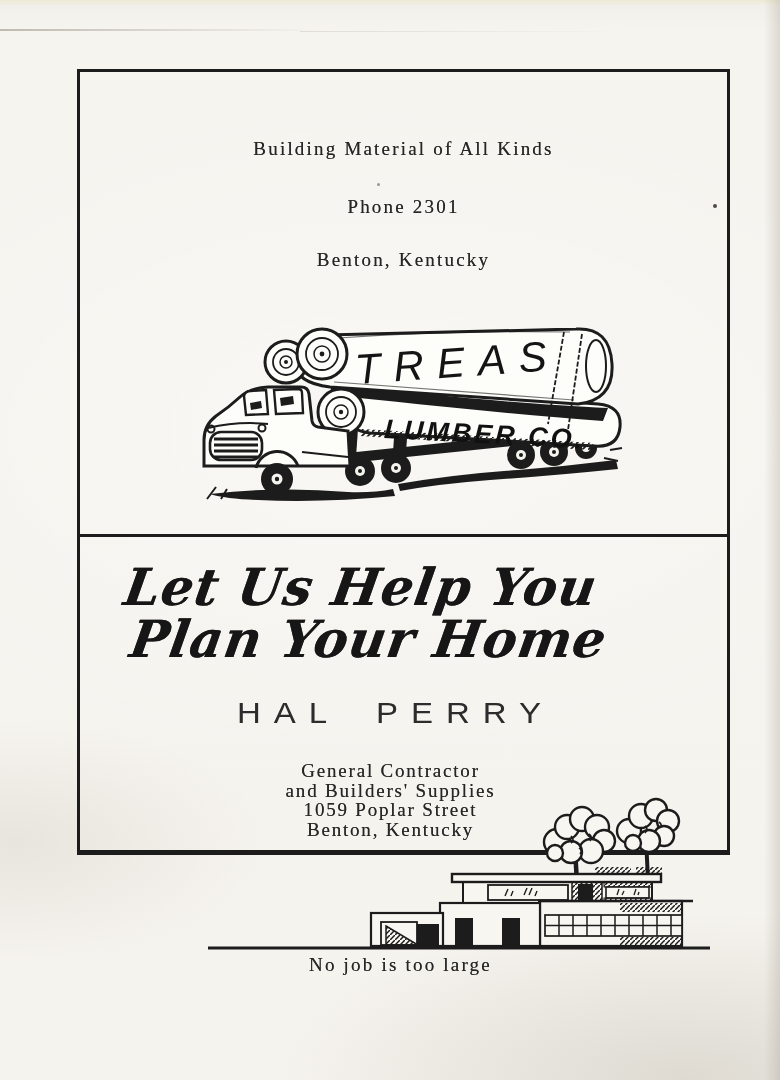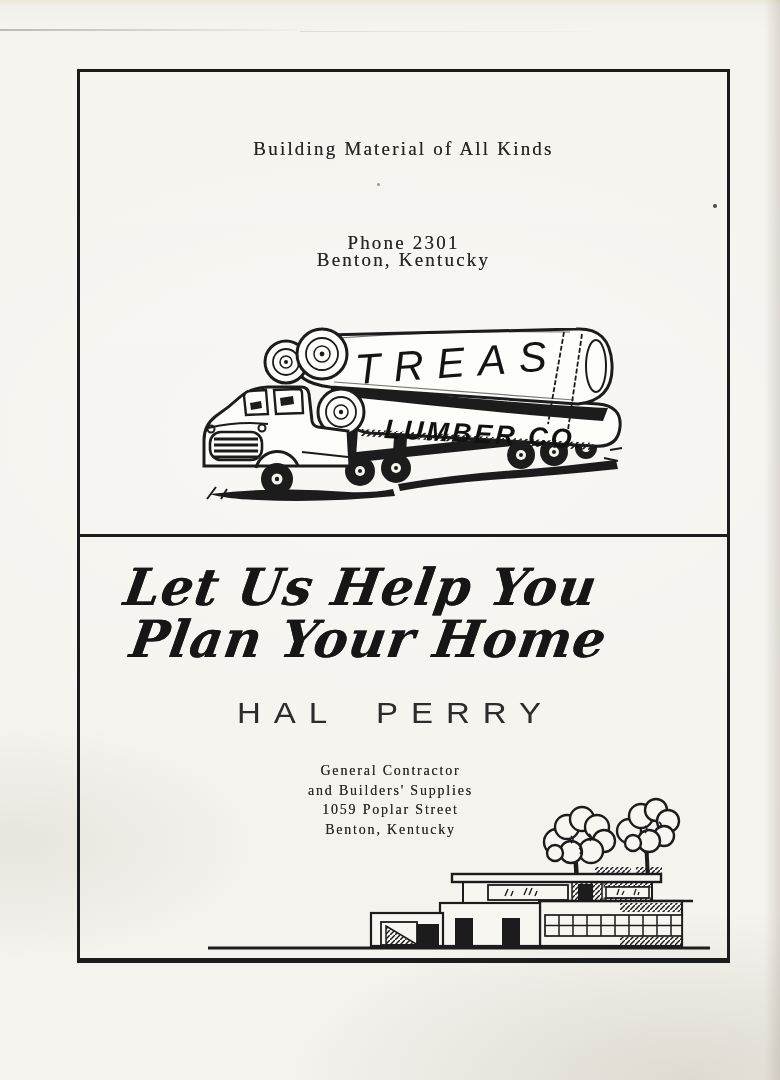--- a/index.html
+++ b/index.html
@@ -12,47 +12,47 @@
       linear-gradient(180deg,#ecead4 0px,#f2f0ea 6px,#f6f4ef 30px,#f5f3ee 100%);
     font-family:"Liberation Serif", serif;color:#262626;
   }
   .crease{position:absolute;top:29px;left:0;width:320px;height:2px;
     background:linear-gradient(90deg, rgba(145,139,128,.55), rgba(145,139,128,0));}
   .crease2{position:absolute;top:31px;left:300px;width:330px;height:1px;
     background:linear-gradient(90deg, rgba(145,139,128,.22), rgba(145,139,128,0));}
   .edge-right{position:absolute;top:0;right:0;width:16px;height:100%;
     background:linear-gradient(270deg, rgba(160,152,138,.30), rgba(160,152,138,0));}
   .frame{
-    position:absolute;left:77px;top:69px;width:653px;height:894px;
+    position:absolute;left:77px;top:69px;width:653px;height:786px;
     border:3px solid #1c1c1c;border-bottom-width:5px;box-sizing:border-box;
   }
   .sec{position:absolute;left:0;width:100%;}
   .sec-top{top:0;height:462px;}
   .divider{position:absolute;top:462px;left:0;width:100%;height:3px;background:#1c1c1c;}
   .sec-bottom{top:465px;height:456px;}
   .tline{position:absolute;left:0;width:100%;text-align:center;
     font-size:19px;letter-spacing:2.2px;white-space:pre;
     text-shadow:0 0 .4px rgba(10,10,10,.6);}
-  .t1{top:66px;} .t2{top:124px;margin-top:36px;} .t3{top:177px;}
+  .t1{top:66px;} .t2{top:124px;} .t3{top:177px;}
   .speck{position:absolute;border-radius:50%;background:#4e4a45;}
   .speck1{width:4px;height:4px;left:633px;top:132px;}
   .speck2{width:3px;height:3px;left:297px;top:111px;opacity:.55;}
   .truck{position:absolute;left:118px;top:252px;}
   .script-line{position:absolute;font-family:"DejaVu Serif", serif;
     font-style:italic;font-weight:700;font-size:51px;color:#161616;
     transform:skewX(-9deg);transform-origin:left bottom;letter-spacing:1px;
     text-shadow:0 0 .5px rgba(0,0,0,.7);white-space:pre;}
   .s1{left:40px;top:20px;} .s2{left:46px;top:72px;}
   .owner{position:absolute;top:160px;left:0;width:100%;text-align:center;
     font-family:"Liberation Sans", sans-serif;font-size:33px;color:#2c2c2c;
     letter-spacing:13px;word-spacing:15px;transform:translateX(-8px) scaleY(.88);
     transform-origin:center top;white-space:pre;}
   .details{position:absolute;top:224px;left:0;width:100%;text-align:center;
     transform:translateX(-13px);}
-  .details div{font-size:14px;line-height:19.5px;letter-spacing:1.8px;
+  .details div{font-size:19px;line-height:19.5px;letter-spacing:1.8px;
     text-shadow:0 0 .4px rgba(10,10,10,.6);white-space:pre;}
   .building{position:absolute;left:125px;top:253px;}
   .tagline{position:absolute;top:417px;left:0;width:100%;text-align:center;
     font-size:19px;letter-spacing:2.2px;transform:translateX(-3px);
     text-shadow:0 0 .4px rgba(10,10,10,.6);white-space:pre;}
 </style>
 </head>
 <body>
 
 <div class="page">
@@ -226,15 +226,16 @@
         <rect x="297" y="128" width="18" height="28" fill="#1c1c1c"></rect>
 
         <rect x="166" y="123" width="72" height="33" fill="#f8f6f1" stroke="#1c1c1c" stroke-width="2.2"></rect>
         <rect x="211" y="134" width="23" height="22" fill="#1c1c1c"></rect>
         <rect x="176" y="132" width="36" height="23" fill="#f8f6f1" stroke="#1c1c1c" stroke-width="1.8"></rect>
         <path d="M181,136 L213,155 L181,155 Z" fill="url(#hatchB)" stroke="#1c1c1c" stroke-width="1.5"></path>
 
         <path d="M3,158 L505,158" stroke="#1c1c1c" stroke-width="2.8"></path>
       </svg>
 
+      <div class="tagline">No job is too large</div>
     </div>
   </div>
 </div>
 
 </body></html>

